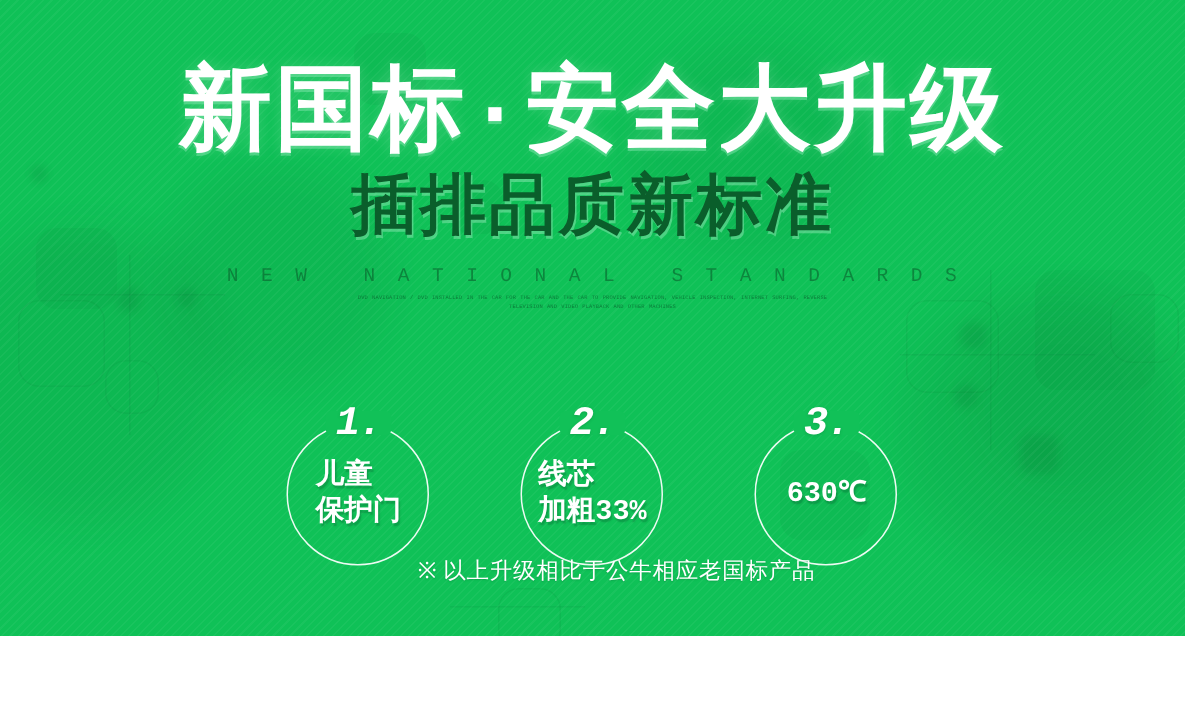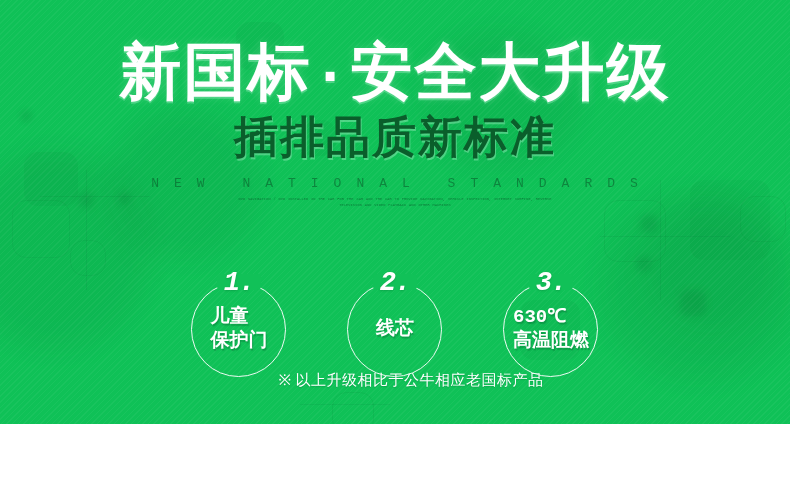--- a/index.html
+++ b/index.html
@@ -262,30 +262,30 @@
         <span class="l2">保护门</span>
       </div>
     </div>
 
     <div class="feature">
       <div class="ring"></div>
       <div class="ring-gap"></div>
       <div class="num">2.</div>
       <div class="ftext">
         <span class="l1">线芯</span>
+        <span class="l2">加粗33%</span>
       </div>
     </div>
 
     <div class="feature">
       <div class="ring"></div>
       <div class="ring-gap"></div>
       <div class="num">3.</div>
       <div class="ftext">
         <span class="l1">630℃</span>
-        <span class="l2">高温阻燃</span>
       </div>
     </div>
 
   </div>
 
   <div class="footnote">
     <span class="mark">※</span><span>以上升级相比于公牛相应老国标产品</span>
   </div>
 
 </div>

